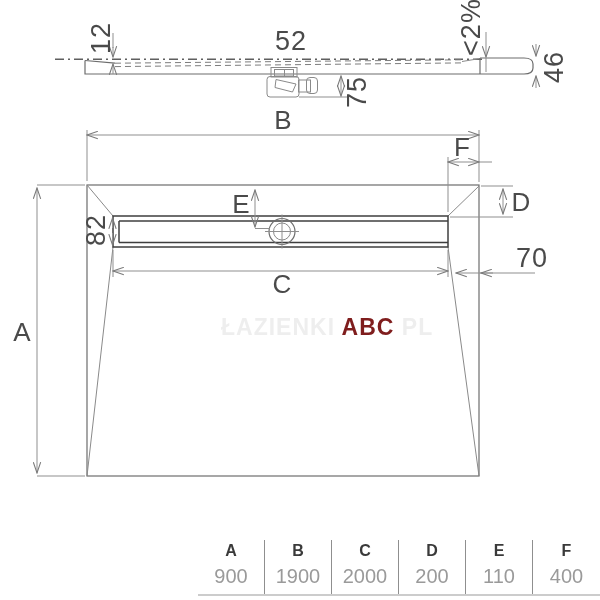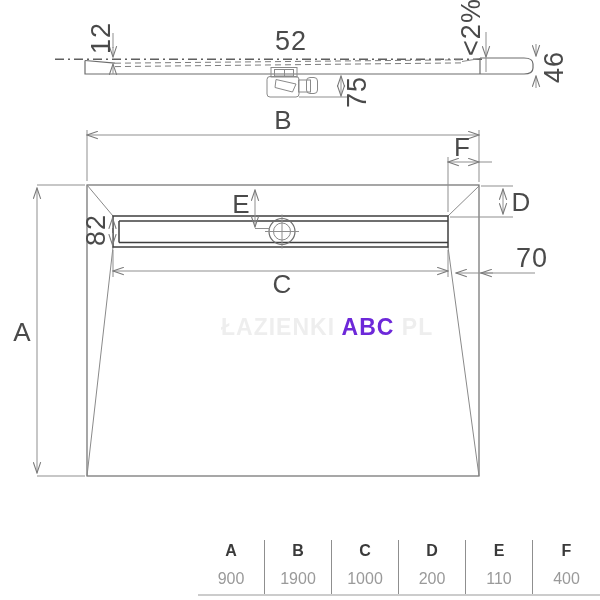--- a/index.html
+++ b/index.html
@@ -17,31 +17,31 @@
   .arr  {fill:none;stroke:#7a7a7a;stroke-width:1;}
 
   .dimtxt {font-family:"Liberation Sans",sans-serif;font-size:27px;fill:#4a4a4a;letter-spacing:1px;}
   .lettxt {font-family:"Liberation Sans",sans-serif;font-size:26px;fill:#4a4a4a;}
   .mid {text-anchor:middle;}
 
   
   .watermark{position:absolute;left:221px;top:314px;font-size:23px;font-weight:bold;
              letter-spacing:1px;white-space:nowrap;}
   .wm-faint{color:rgba(120,120,120,0.13);}
-  .wm-brand{color:#6d28d9;}
+  .wm-brand{color:#7f1d1d;}
 
   
   .dims-table{position:absolute;left:198px;top:540px;width:402px;height:54px;
               display:grid;grid-template-columns:repeat(6,1fr);
               border-bottom:2px solid #cccccc;}
   .dims-cell{display:flex;flex-direction:column;justify-content:space-between;
              align-items:center;padding:2px 0 6px 0;border-right:1px solid #8f8f8f;}
   .dims-cell:last-child{border-right:none;}
   .dims-head{font-size:16px;font-weight:bold;color:#3a3a3a;}
-  .dims-val{font-size:16px;color:#9a9a9a;}
+  .dims-val{font-size:20px;color:#9a9a9a;}
 </style>
 </head>
 <body>
 
 <div id="screen">
 
   <svg width="600" height="600" viewBox="0 0 600 600">
     <defs>
       <marker id="aE" viewBox="0 0 12 8" refX="11" refY="4" markerWidth="13" markerHeight="9" orient="auto" markerUnits="userSpaceOnUse">
         <path d="M1,0.6 L11,4 L1,7.4" class="arr"></path>
@@ -189,21 +189,21 @@
     <div class="dims-cell">
       <div class="dims-head">A</div>
       <div class="dims-val">900</div>
     </div>
     <div class="dims-cell">
       <div class="dims-head">B</div>
       <div class="dims-val">1900</div>
     </div>
     <div class="dims-cell">
       <div class="dims-head">C</div>
-      <div class="dims-val">1000</div>
+      <div class="dims-val">2000</div>
     </div>
     <div class="dims-cell">
       <div class="dims-head">D</div>
       <div class="dims-val">200</div>
     </div>
     <div class="dims-cell">
       <div class="dims-head">E</div>
       <div class="dims-val">110</div>
     </div>
     <div class="dims-cell">

